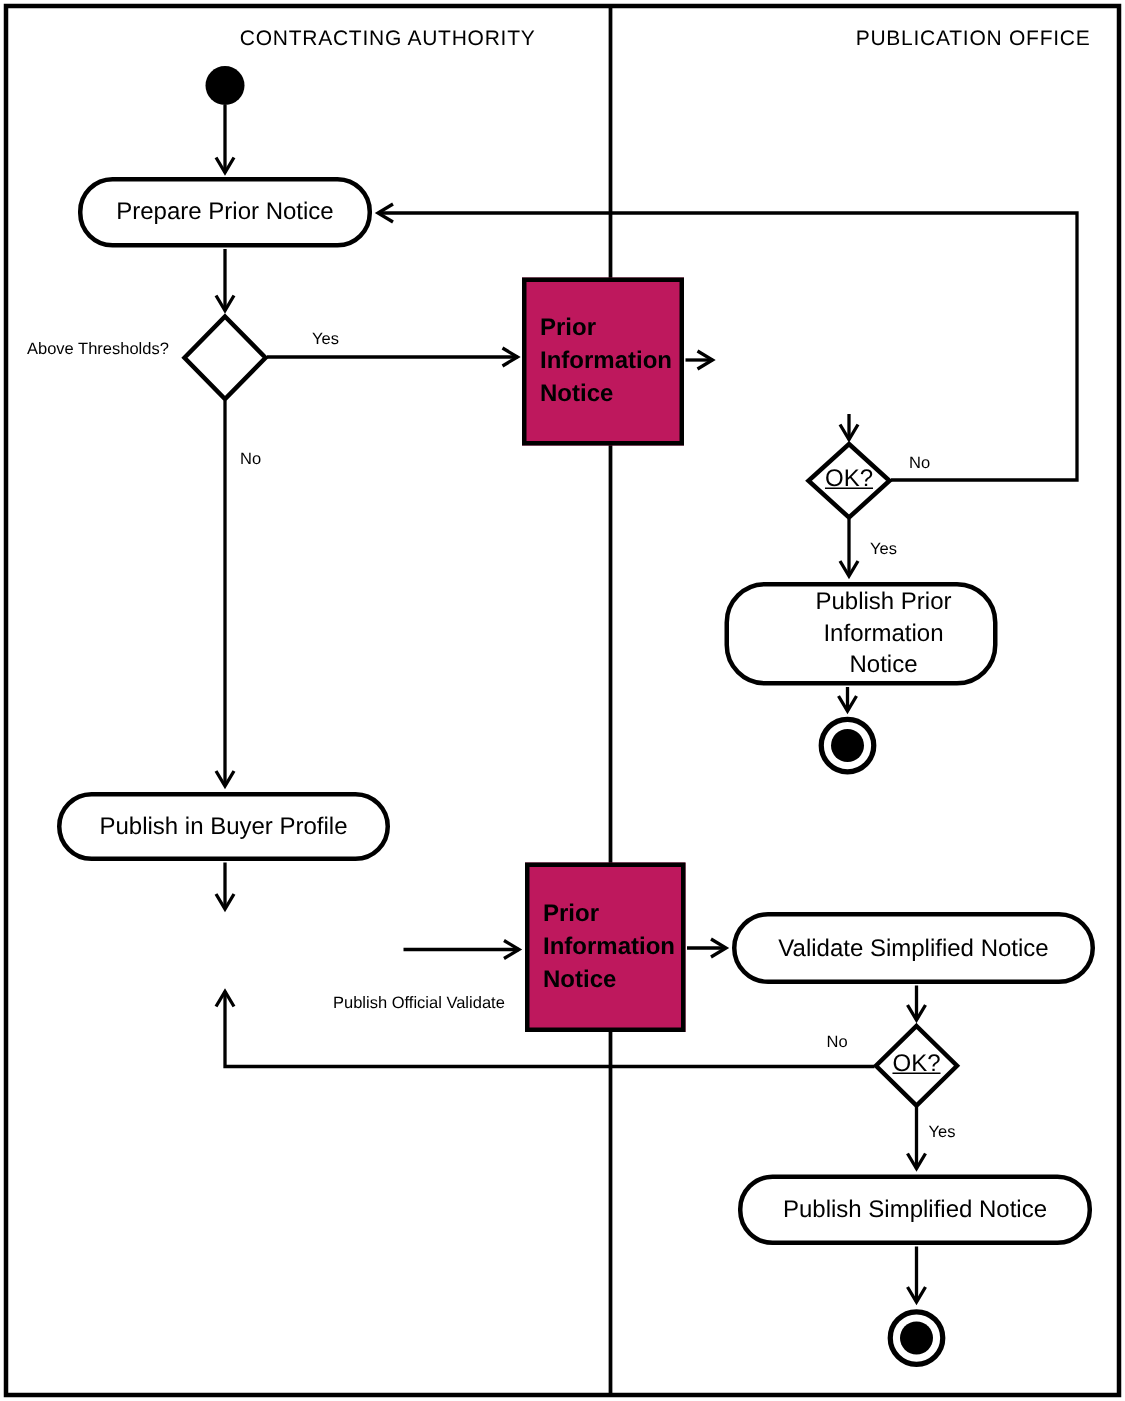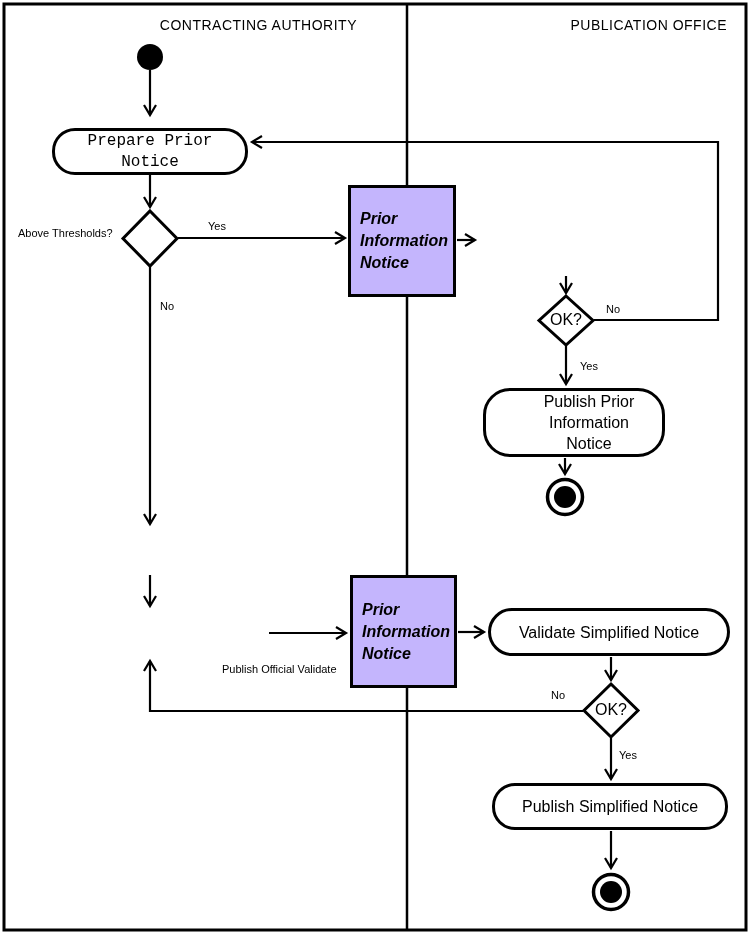--- a/index.html
+++ b/index.html
@@ -11,28 +11,28 @@
   .lane-title{
     position:absolute;top:17px;width:300px;text-align:right;
     font-size:14px;letter-spacing:.5px;color:#000;
   }
   .activity{
     position:absolute;box-sizing:border-box;background:#fff;border:3px solid #000;
     display:flex;align-items:center;justify-content:center;text-align:center;
     font-size:16px;line-height:21px;padding:0 10px;
   }
   .objbox{
-    position:absolute;box-sizing:border-box;background:#c4b5fd;border:3px solid #000;
-    display:flex;align-items:center;font-weight:bold;font-style:italic;
+    position:absolute;box-sizing:border-box;background:#be185d;border:3px solid #000;
+    display:flex;align-items:center;font-weight:bold;
     font-size:16px;line-height:22px;padding-left:9px;padding-right:2px;text-align:left;
   }
   .edge-label{position:absolute;font-size:11px;line-height:23px;white-space:nowrap;}
   .edge-label.wrap{white-space:normal;}
   .decision-label{
-    position:absolute;width:54px;text-align:center;font-size:16px;
+    position:absolute;width:54px;text-align:center;font-size:16px;text-decoration:underline;
   }
 </style>
 </head>
 <body>
 
 <div id="stage">
 
   <svg id="wires" viewBox="0 0 750 934" xmlns="http://www.w3.org/2000/svg">
     <defs>
       <marker id="arw" viewBox="0 0 16 16" refX="13" refY="8" markerWidth="16" markerHeight="16" orient="auto" markerUnits="userSpaceOnUse">
@@ -67,25 +67,26 @@
     <circle cx="611" cy="892" r="11" fill="#000"></circle>
 
     <polygon points="150,211 177,238.5 150,266 123,238.5" fill="#fff" stroke="#000" stroke-width="3"></polygon>
     <polygon points="566,296 593,320.5 566,345 539,320.5" fill="#fff" stroke="#000" stroke-width="3"></polygon>
     <polygon points="611,684 638,710.5 611,737 584,710.5" fill="#fff" stroke="#000" stroke-width="3"></polygon>
   </svg>
 
   <div class="lane-title" style="left:57px;">CONTRACTING AUTHORITY</div>
   <div class="lane-title" style="left:427px;">PUBLICATION OFFICE</div>
 
-  <div class="activity" style="left:52px;top:128px;width:196px;height:47px;border-radius:23px;font-family:Liberation Mono, monospace;">Prepare Prior Notice</div>
+  <div class="activity" style="left:52px;top:118px;width:196px;height:47px;border-radius:23px;">Prepare Prior Notice</div>
 
 
   <div class="activity" style="left:483px;top:388px;width:182px;height:69px;border-radius:27px;padding-left:40px;">Publish Prior Information Notice</div>
 
+  <div class="activity" style="left:38px;top:528px;width:222px;height:46px;border-radius:23px;">Publish in Buyer Profile</div>
 
 
   <div class="activity" style="left:488px;top:608px;width:242px;height:48px;border-radius:24px;">Validate Simplified Notice</div>
 
   <div class="activity" style="left:492px;top:783px;width:236px;height:47px;border-radius:23px;">Publish Simplified Notice</div>
 
   <div class="objbox" style="left:348px;top:185px;width:108px;height:112px;">Prior Information Notice</div>
 
   <div class="objbox" style="left:350px;top:575px;width:107px;height:113px;">Prior Information Notice</div>
 

